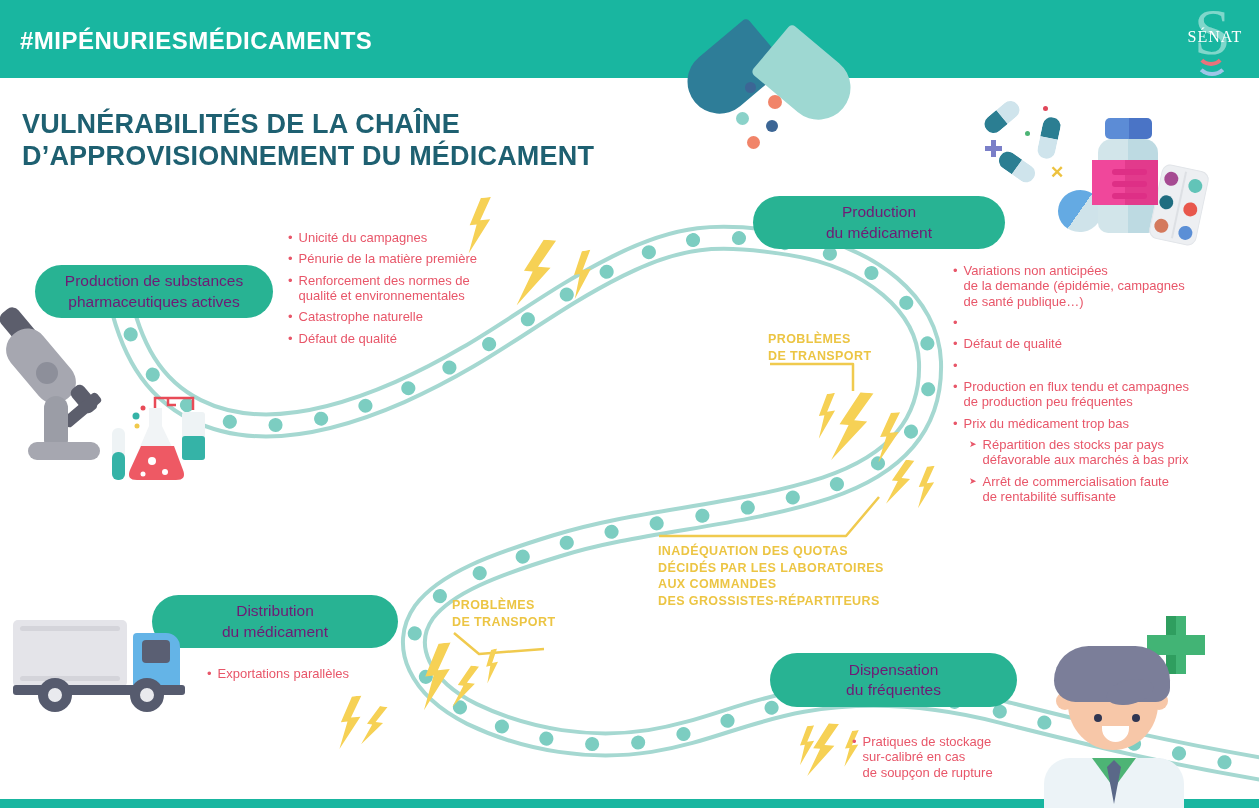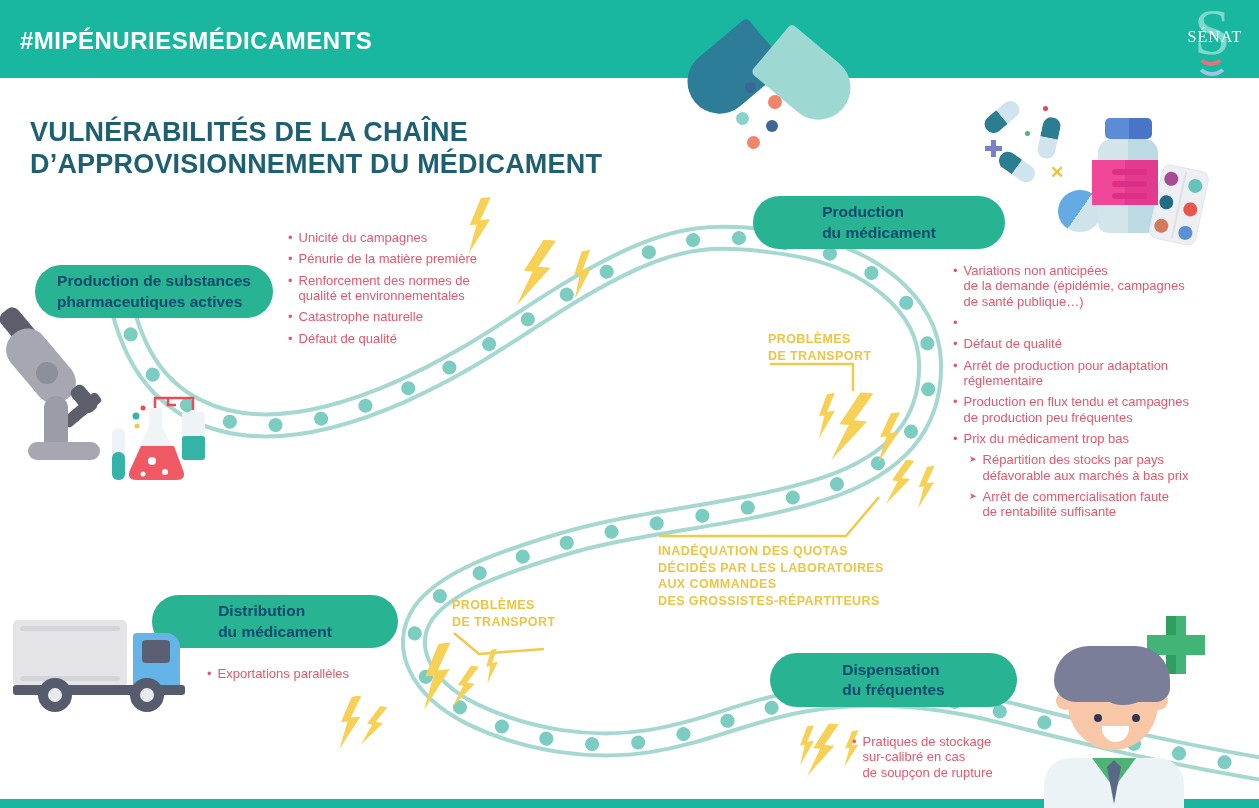--- a/index.html
+++ b/index.html
@@ -18,22 +18,22 @@
   .logo{left:1172px;top:6px;width:86px;height:66px;}
   .logo .bigS{position:absolute;left:22px;top:-12px;font-family:"Liberation Serif",serif;
               font-size:66px;color:rgba(255,255,255,.45);font-weight:normal;}
   .logo .arc{position:absolute;border:4px solid transparent;border-radius:50%;}
   .logo .arc.red{left:24px;top:30px;width:22px;height:22px;border-bottom-color:#e8737b;}
   .logo .arc.blue{left:23px;top:38px;width:26px;height:24px;border-bottom-color:#9fc6e8;}
   .logo .wordmark{position:absolute;left:0;top:22px;width:86px;text-align:center;color:#ffffff;
                   font-family:"Liberation Serif",serif;font-size:16px;letter-spacing:1px;}
 
   
-  .stage{background:#28b393;color:#0c4a6e;border-radius:28px;display:flex;align-items:center;
-         justify-content:center;text-align:left;font-weight:bold;font-size:15.5px;line-height:1.3;z-index:6;}
+  .stage{background:#28b393;color:#701a75;border-radius:28px;display:flex;align-items:center;
+         justify-content:center;text-align:center;font-weight:normal;font-size:15.5px;line-height:1.3;z-index:6;}
   .st1{left:35px;top:265px;width:238px;height:53px;}
   .st2{left:753px;top:196px;width:252px;height:53px;}
   .st3{left:152px;top:595px;width:246px;height:53px;z-index:5;}
   .st4{left:770px;top:653px;width:247px;height:54px;}
 
   
   .bullets{z-index:6;}
   .bi{display:flex;gap:6px;color:#e85669;font-size:13px;line-height:1.18;margin-bottom:6px;}
   .bi .mark{flex:0 0 auto;font-size:13px;line-height:1.18;}
   .bi.sub{margin-left:16px;}
@@ -86,21 +86,21 @@
   <div class="abs botbar"></div>
   <div class="abs hashtag">#MIPÉNURIESMÉDICAMENTS</div>
 
   <div class="abs logo">
     <span class="bigS">S</span>
     <span class="arc red"></span>
     <span class="arc blue"></span>
     <span class="wordmark">SÉNAT</span>
   </div>
 
-  <h1 class="abs title pre" style="margin:8px;">VULNÉRABILITÉS DE LA CHAÎNE
+  <h1 class="abs title pre" style="margin:0;">VULNÉRABILITÉS DE LA CHAÎNE
 D’APPROVISIONNEMENT DU MÉDICAMENT</h1>
 
   <svg class="abs chain" viewBox="0 0 1259 808">
     <defs>
       <symbol id="bolt" viewBox="0 0 30 54">
         <polygon points="19,0 5,26 12,26 1,54 26,22 16,22 29,0"></polygon>
       </symbol>
     </defs>
     <g>
       <path d="M 118 290 C 130 348,152 388,196 410 C 248 436,318 428,400 392 C 492 351,538 306,618 266
@@ -286,22 +286,20 @@
       </div>
     <div class="bi">
         <span class="mark">•</span>
       </div>
     <div class="bi">
         <span class="mark">•</span>
         <span class="pre">Défaut de qualité</span>
       </div>
     <div class="bi">
         <span class="mark">•</span>
-        <span class="pre">Arrêt de production pour adaptation
-réglementaire</span>
       </div>
     <div class="bi">
         <span class="mark">•</span>
         <span class="pre">Production en flux tendu et campagnes
 de production peu fréquentes</span>
       </div>
     <div class="bi">
         <span class="mark">•</span>
         <span class="pre">Prix du médicament trop bas</span>
       </div>

